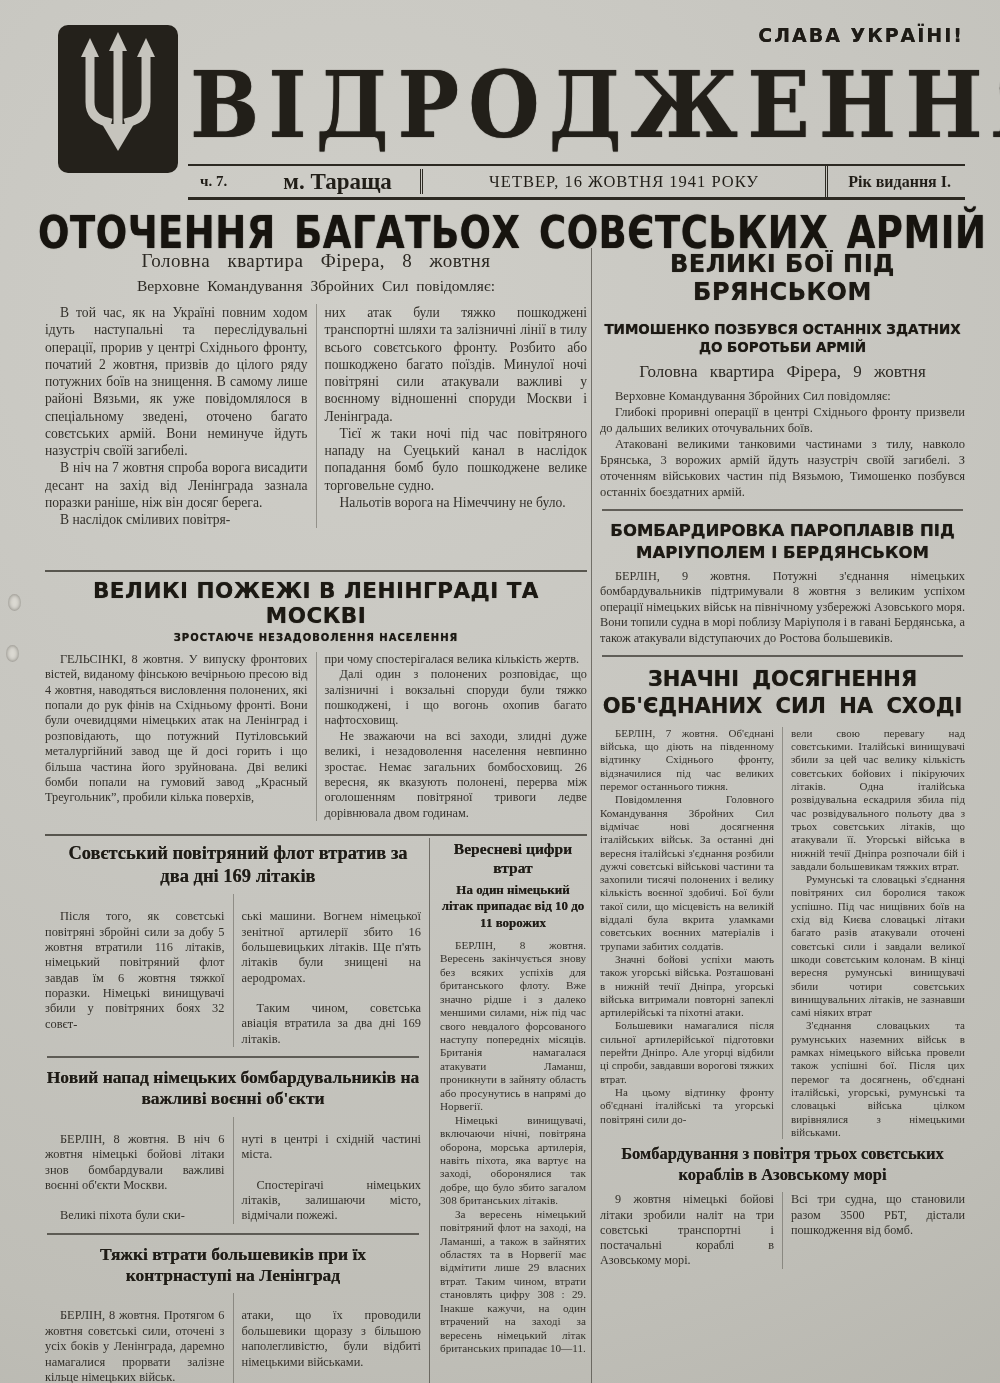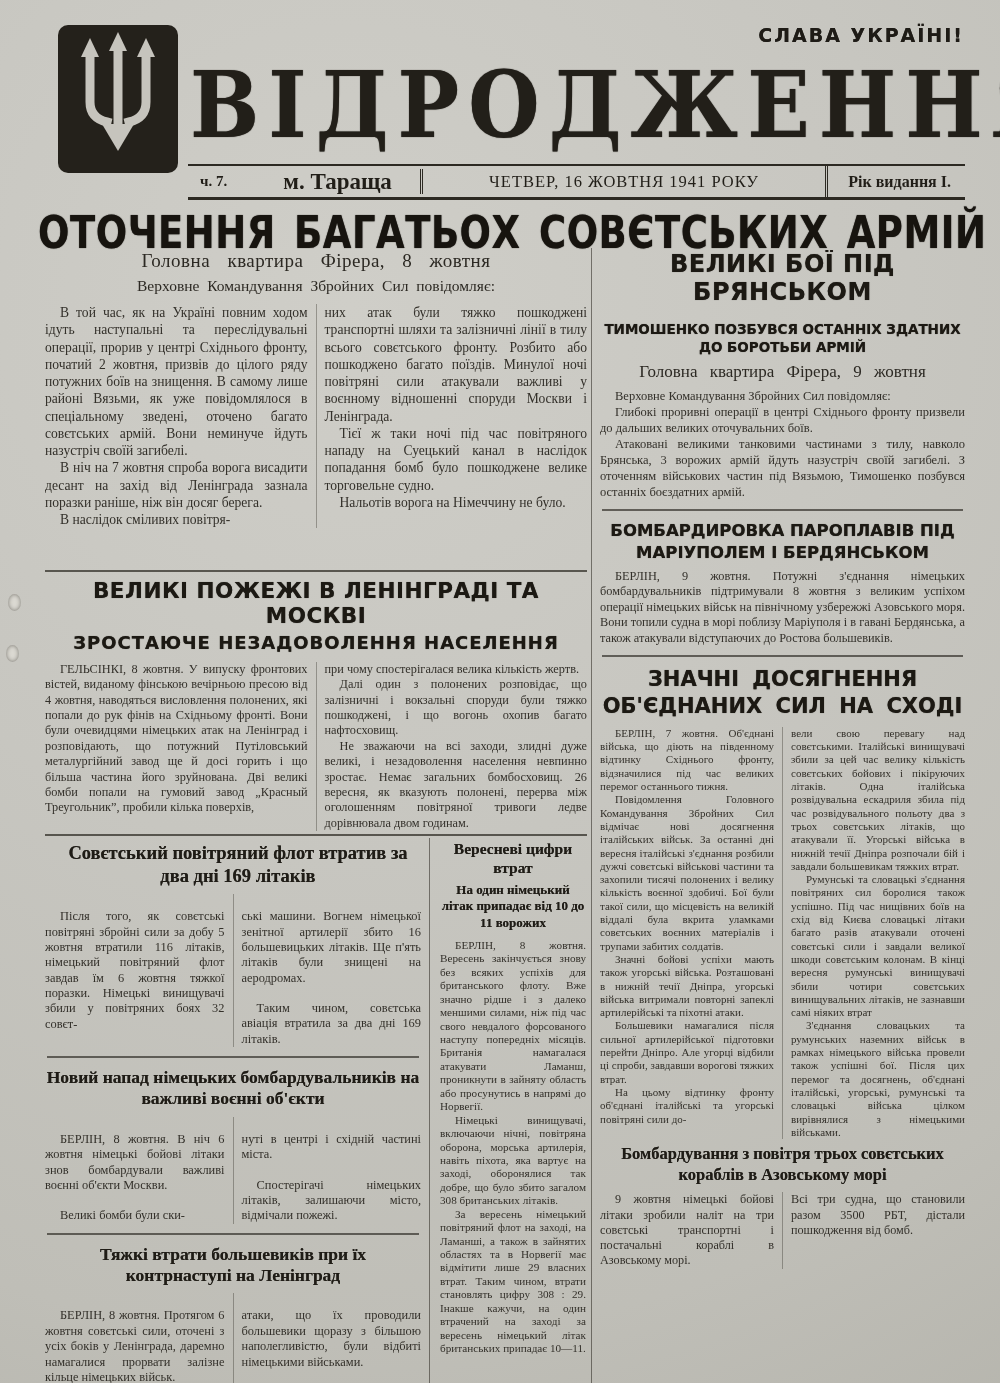--- a/index.html
+++ b/index.html
@@ -73,21 +73,21 @@
   #region-lead .announce { text-align:center; font-size:15.5px; word-spacing:4px; margin:5px 0 9px; color:#2c2923; }
   .lead-body { font-size:13.6px; }
   .lead-body p { line-height:1.27; }
 
   #hrule1 { left:45px; top:570px; width:542px; }
   #hrule2 { left:45px; top:834px; width:542px; }
 
   
   #region-fires { left:45px; top:578px; width:542px; height:254px; }
   .fires-h   { font-size:21.5px; letter-spacing:.5px; }
-  .fires-sub { font-size:18px; letter-spacing:1px; margin:4px 0 9px; }
+  .fires-sub { font-size:10px; letter-spacing:1px; margin:4px 0 9px; }
   .fires-body { font-size:12.3px; }
   .fires-body p { line-height:1.25; }
 
   
   #region-leftblock { left:45px; top:842px; width:376px; height:541px; }
   .lb-h  { font-size:18.5px; line-height:1.22; margin-bottom:7px;margin-left:10px; }
   .lb-h2 { font-size:17.5px; line-height:1.22; margin-bottom:7px; }
   .lb-body { font-size:12.4px; }
   .lb-body p { line-height:1.24;margin-top:15px; }
 
@@ -212,21 +212,21 @@
             <p>Таким чином, совєтська авіація втратила за два дні 169 літаків.</p>
           </div>
       </div>
     </article>
     <hr class="sep">
     <article>
       <div class="h-serif lb-h2">Новий напад німецьких бомбардувальників на важливі воєнні об'єкти</div>
       <div class="cols bodytext lb-body">
         <div class="col">
             <p>БЕРЛІН, 8 жовтня. В ніч 6 жовтня німецькі бойові літаки знов бомбардували важливі воєнні об'єкти Москви.</p>
-            <p>Великі бомби були ски-</p>
+            <p>Великі піхота були ски-</p>
           </div>
         <div class="col cont">
             <p>нуті в центрі і східній частині міста.</p>
             <p>Спостерігачі німецьких літаків, залишаючи місто, відмічали пожежі.</p>
           </div>
       </div>
     </article>
     <hr class="sep">
     <article>
       <div class="h-serif lb-h2">Тяжкі втрати большевиків при їх контрнаступі на Ленінград</div>

